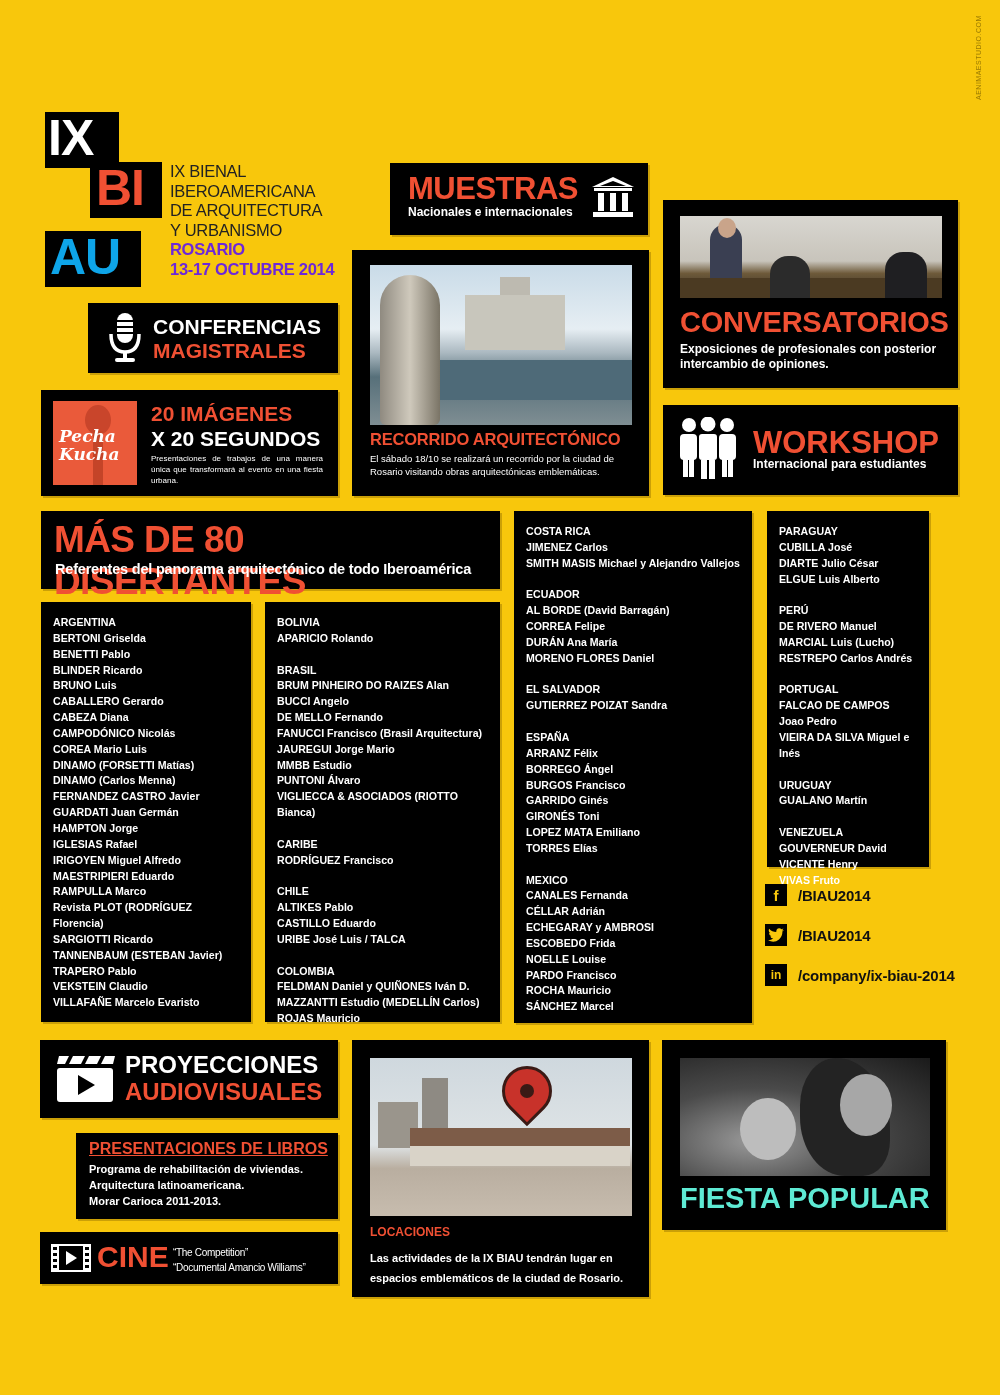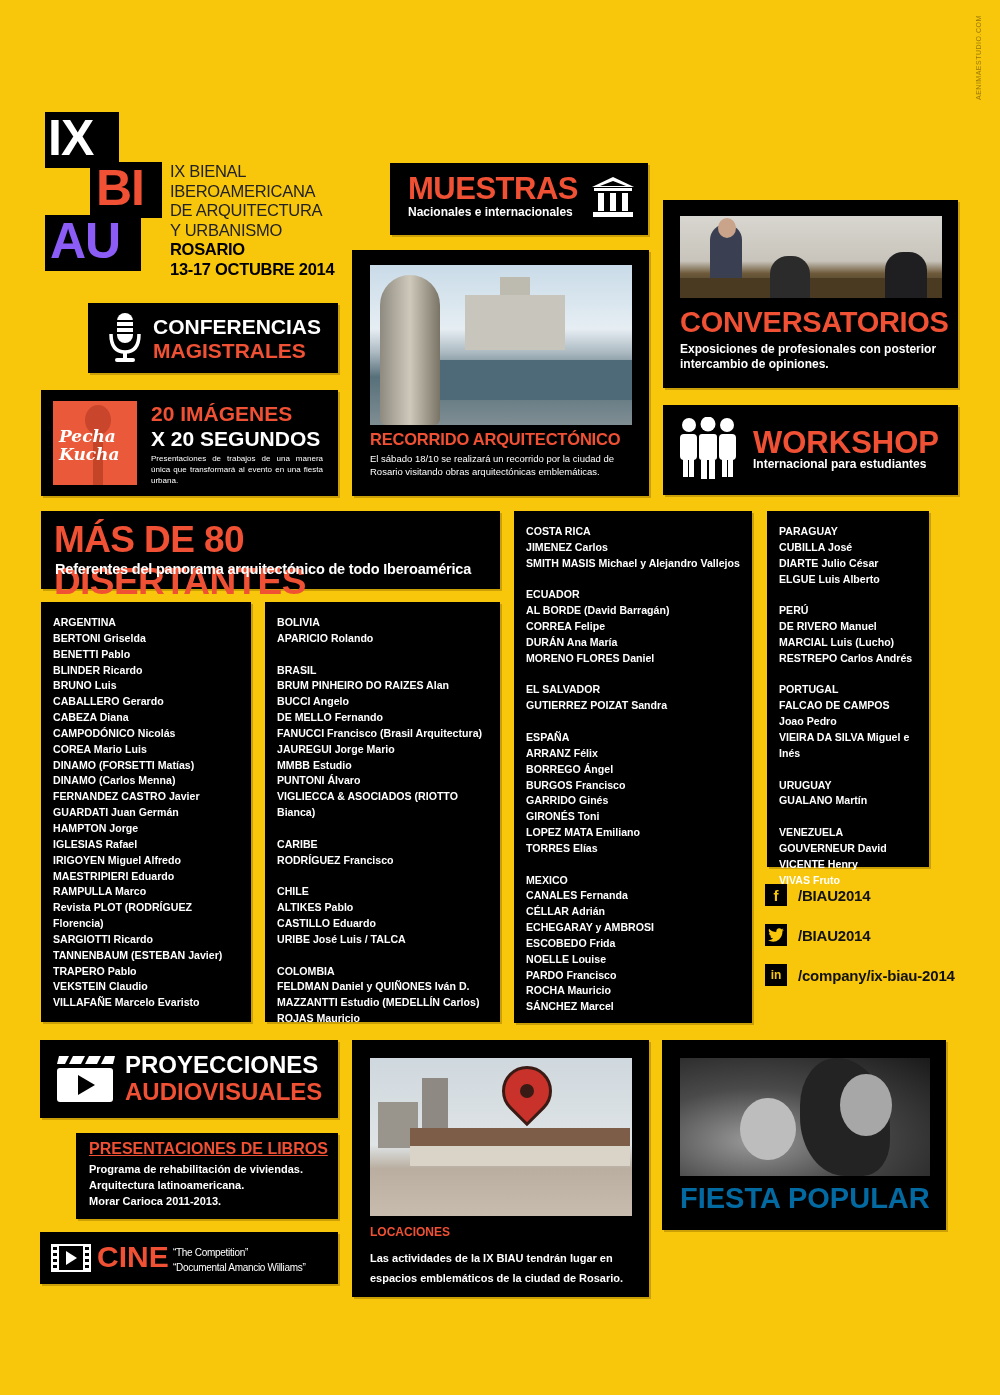--- a/index.html
+++ b/index.html
@@ -22,23 +22,23 @@
     position: absolute; left: 975px; top: 20px;
     writing-mode: vertical-rl; transform: rotate(180deg);
     font-size: 7px; letter-spacing: 0.5px; color: #9a7a00;
     height: 80px; text-align: left;
   }
 
   
   .logo-blk { position: absolute; background: #000; font-weight: bold; font-size: 50px; line-height: 52px; letter-spacing: -1px; }
   .logo-ix { left: 45px; top: 112px; width: 74px; height: 56px; color: #fff; padding-left: 3px; }
   .logo-bi { left: 90px; top: 162px; width: 72px; height: 56px; color: #f05033; padding-left: 6px; }
-  .logo-au { left: 45px; top: 215px; width: 96px; height: 56px; color: #8b5cf6; padding-left: 5px; }
+  .logo-au { left: 45px; top: 231px; width: 96px; height: 56px; color: #0ea5e9; padding-left: 5px; }
   .title-block { position: absolute; left: 170px; top: 162px; color: #222; font-size: 16.5px; line-height: 19.5px; letter-spacing: -0.3px; }
-  .title-block .strong { font-weight: bold; color: #000000; }
+  .title-block .strong { font-weight: bold; color: #6d28d9; }
 
   
   .muestras { left: 390px; top: 163px; width: 258px; height: 72px; }
   .muestras .h { position: absolute; left: 18px; top: 8px; font-size: 31px; font-weight: bold; color: #f05033; letter-spacing: -0.5px; }
   .muestras .s { position: absolute; left: 18px; top: 42px; font-size: 12px; font-weight: bold; }
   .muestras .ico { position: absolute; left: 200px; top: 12px; width: 46px; height: 44px; }
 
   
   .conf { left: 88px; top: 303px; width: 250px; height: 70px; }
   .conf .ico { position: absolute; left: 18px; top: 9px; width: 38px; height: 52px; }
@@ -133,21 +133,21 @@
   .loc .h { position: absolute; left: 18px; top: 185px; font-size: 12px; font-weight: bold; color: #f05033; }
   .loc .p { position: absolute; left: 18px; top: 208px; font-size: 11px; line-height: 20px; font-weight: bold; }
 
   
   .fiesta { left: 662px; top: 1040px; width: 284px; height: 190px; }
   .fiesta .photo { position: absolute; left: 18px; top: 18px; width: 250px; height: 118px; overflow: hidden;
     background: radial-gradient(ellipse at 30% 70%, #9b9b9b 0%, #4a4a4a 45%, #1a1a1a 100%); }
   .fiesta .photo .f1 { position: absolute; left: 60px; top: 40px; width: 56px; height: 62px; border-radius: 50%; background: #bdbdbd; }
   .fiesta .photo .f2 { position: absolute; left: 160px; top: 16px; width: 52px; height: 62px; border-radius: 50%; background: #a7a7a7; }
   .fiesta .photo .hair { position: absolute; left: 120px; top: 0; width: 90px; height: 118px; background: #232323; border-radius: 40% 60% 30% 50%; }
-  .fiesta .h { position: absolute; left: 18px; top: 142px; font-size: 29px; font-weight: bold; color: #0369a1; }
+  .fiesta .h { position: absolute; left: 18px; top: 142px; font-size: 29px; font-weight: bold; color: #5eead4; }
 </style>
 </head>
 <body>
 
 <div class="credit">AENIMAESTUDIO.COM</div>
 
 <div class="logo-blk logo-ix">IX</div>
 <div class="logo-blk logo-bi">BI</div>
 <div class="logo-blk logo-au">AU</div>
 <div class="title-block">

